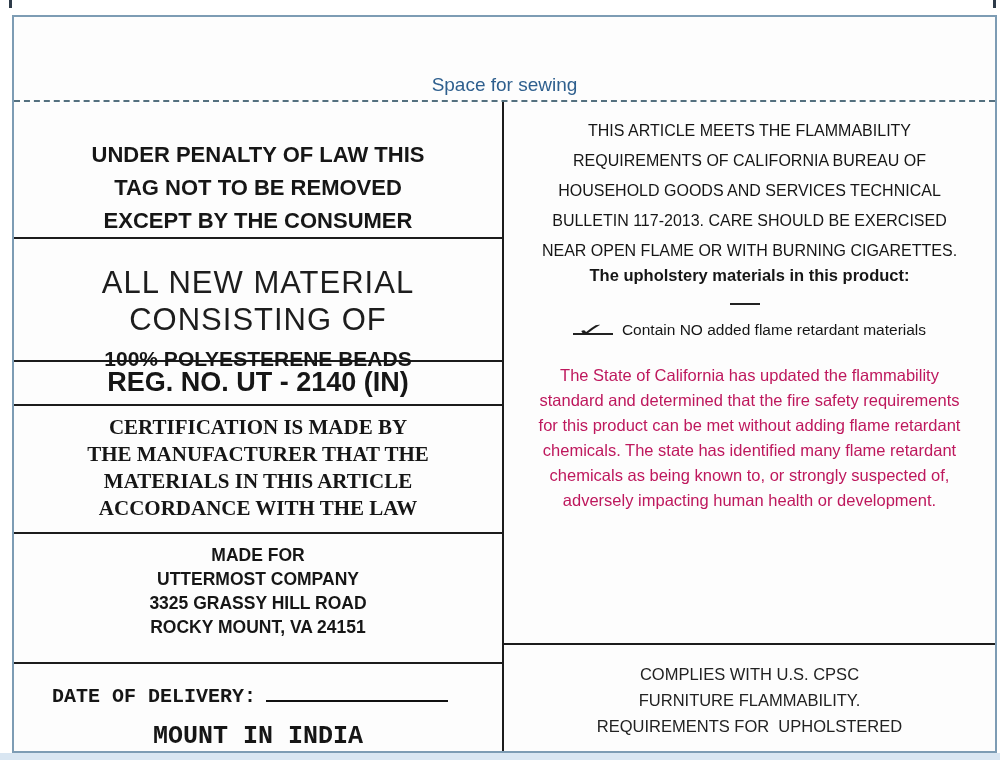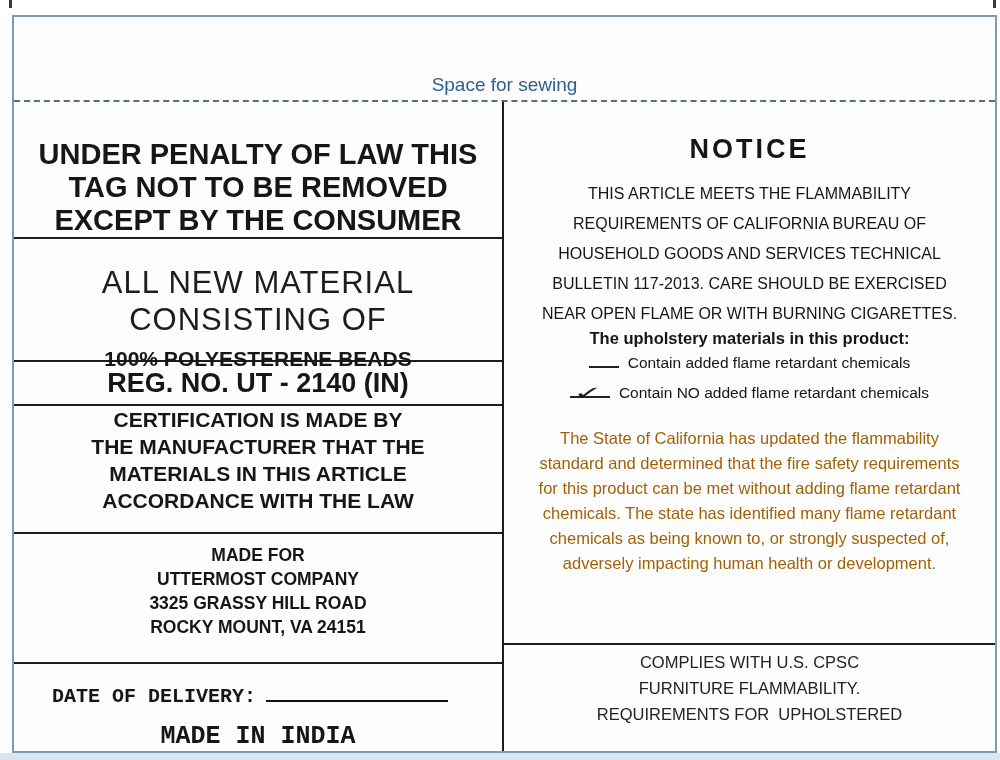--- a/index.html
+++ b/index.html
@@ -22,43 +22,43 @@
   }
   .sewing-note{color:#2e5f8e;font-size:19px;padding-bottom:4px;}
 
   .content{flex:1;display:flex;min-height:0;}
   .col-left{width:490px;box-sizing:border-box;border-right:2px solid #1c1c1c;display:flex;flex-direction:column;}
   .col-right{flex:1;display:flex;flex-direction:column;}
 
   .cell{box-sizing:border-box;border-bottom:2px solid #1c1c1c;text-align:center;}
   .pre{white-space:pre-wrap;}
 
-  .sec-penalty{height:147px;padding-top:36px;font-weight:bold;font-size:29px;line-height:33px;}
+  .sec-penalty{height:147px;padding-top:36px;font-weight:bold;font-size:22px;line-height:33px;}
   .sec-material{height:123px;padding-top:25px;}
   .material-heading{font-size:31px;line-height:37px;letter-spacing:1px;color:#1d1d1d;}
   .material-content{font-weight:bold;font-size:21px;margin-top:9px;}
   .sec-reg{height:48px;display:flex;align-items:center;justify-content:center;font-weight:bold;font-size:27px;}
-  .sec-cert{height:140px;padding-top:0;font-weight:bold;font-size:21px;line-height:27px;}
+  .sec-cert{height:140px;padding-top:8px;font-weight:bold;font-size:21px;line-height:27px;font-family:Liberation Serif, serif;}
   .sec-madefor{height:142px;padding-top:9px;font-weight:bold;font-size:17.5px;line-height:24px;}
   .sec-delivery{flex:1;border-bottom:none;text-align:left;padding:20px 0 0 38px;font-family:Liberation Mono, monospace;}
   .delivery-line{font-weight:bold;font-size:20px;}
   .delivery-blank{display:inline-block;width:182px;height:16px;border-bottom:2px solid #111;margin-left:10px;}
   .origin{font-weight:bold;font-size:25px;text-align:center;margin:14px 38px 0 0;}
 
   .sec-notice{height:543px;}
   .notice-title{font-weight:bold;font-size:27px;letter-spacing:3px;padding-top:32px;}
   .flammability{font-weight:normal;font-size:16px;line-height:30px;margin-top:14px;}
   .upholstery-heading{font-weight:bold;font-size:16.5px;}
   .check-line{font-size:15.5px;height:30px;line-height:30px;}
   .blank{display:inline-block;width:30px;height:13px;border-bottom:2px solid #222;margin-right:9px;position:relative;}
   .blank.checked{width:40px;}
   .check{position:absolute;left:3px;bottom:-6px;font-size:18px;line-height:18px;
          transform:scaleX(2.0);transform-origin:left bottom;color:#1c1c1c;}
-  .california{font-size:16.5px;line-height:25px;margin-top:18px;color:#a16207;}
-  .sec-cpsc{flex:1;border-bottom:none;padding-top:4px;font-size:16.5px;line-height:26px;color:#222;}
+  .california{font-size:16.5px;line-height:25px;margin-top:18px;color:#be185d;}
+  .sec-cpsc{flex:1;border-bottom:none;padding-top:16px;font-size:16.5px;line-height:26px;color:#222;}
 </style>
 </head>
 <body>
 
 <div class="bottom-band"></div>
 <div class="cut-mark cut-left"></div>
 <div class="cut-mark cut-right"></div>
 
 <div class="frame">
 
@@ -90,42 +90,41 @@
 
       <div class="cell sec-madefor pre">MADE FOR
 UTTERMOST COMPANY
 3325 GRASSY HILL ROAD
 ROCKY MOUNT, VA 24151</div>
 
       <div class="cell sec-delivery">
         <div class="delivery-line">
           <span>DATE OF DELIVERY:</span><span class="delivery-blank"></span>
         </div>
-        <div class="origin">MADE IN INDIA</div>
+        <div class="origin">MOUNT IN INDIA</div>
       </div>
     </div>
 
     <div class="col-right">
 
       <div class="cell sec-notice">
-        <div class="notice-title">NOTICE</div>
 
         <div class="flammability pre">THIS ARTICLE MEETS THE FLAMMABILITY
 REQUIREMENTS OF CALIFORNIA BUREAU OF
 HOUSEHOLD GOODS AND SERVICES TECHNICAL
 BULLETIN 117-2013. CARE SHOULD BE EXERCISED
 NEAR OPEN FLAME OR WITH BURNING CIGARETTES.</div>
 
         <div class="upholstery-heading">The upholstery materials in this product:</div>
 
         <div class="check-line">
-          <span class="blank"></span><span>Contain added flame retardant chemicals</span>
+          <span class="blank"></span>
         </div>
         <div class="check-line">
-          <span class="blank checked"><span class="check">✓</span></span><span>Contain NO added flame retardant chemicals</span>
+          <span class="blank checked"><span class="check">✓</span></span><span>Contain NO added flame retardant materials</span>
         </div>
 
         <div class="california pre">The State of California has updated the flammability
 standard and determined that the fire safety requirements
 for this product can be met without adding flame retardant
 chemicals. The state has identified many flame retardant
 chemicals as being known to, or strongly suspected of,
 adversely impacting human health or development.</div>
       </div>
 

